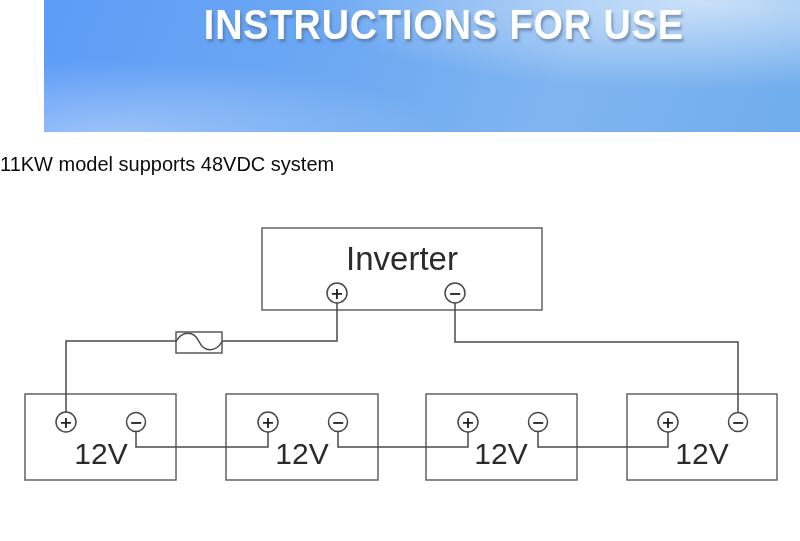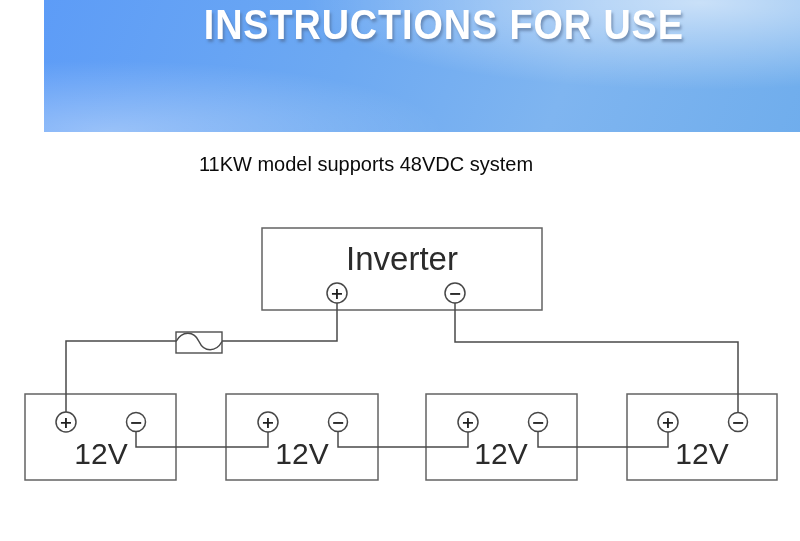--- a/index.html
+++ b/index.html
@@ -37,21 +37,20 @@
     color: #ffffff;
     white-space: nowrap;
     text-shadow: 2px 3px 3px rgba(75, 98, 135, 0.55);
   }
 
   
   .desc {
     position: absolute;
     top: 151px; left: 0;
     width: 732px;
-    text-align: center;
     color: #0b0b0b;
     font-size: 20px;
     line-height: 26px;
   }
 
   
   .diagram {
     position: absolute;
     top: 0; left: 0;
   }

